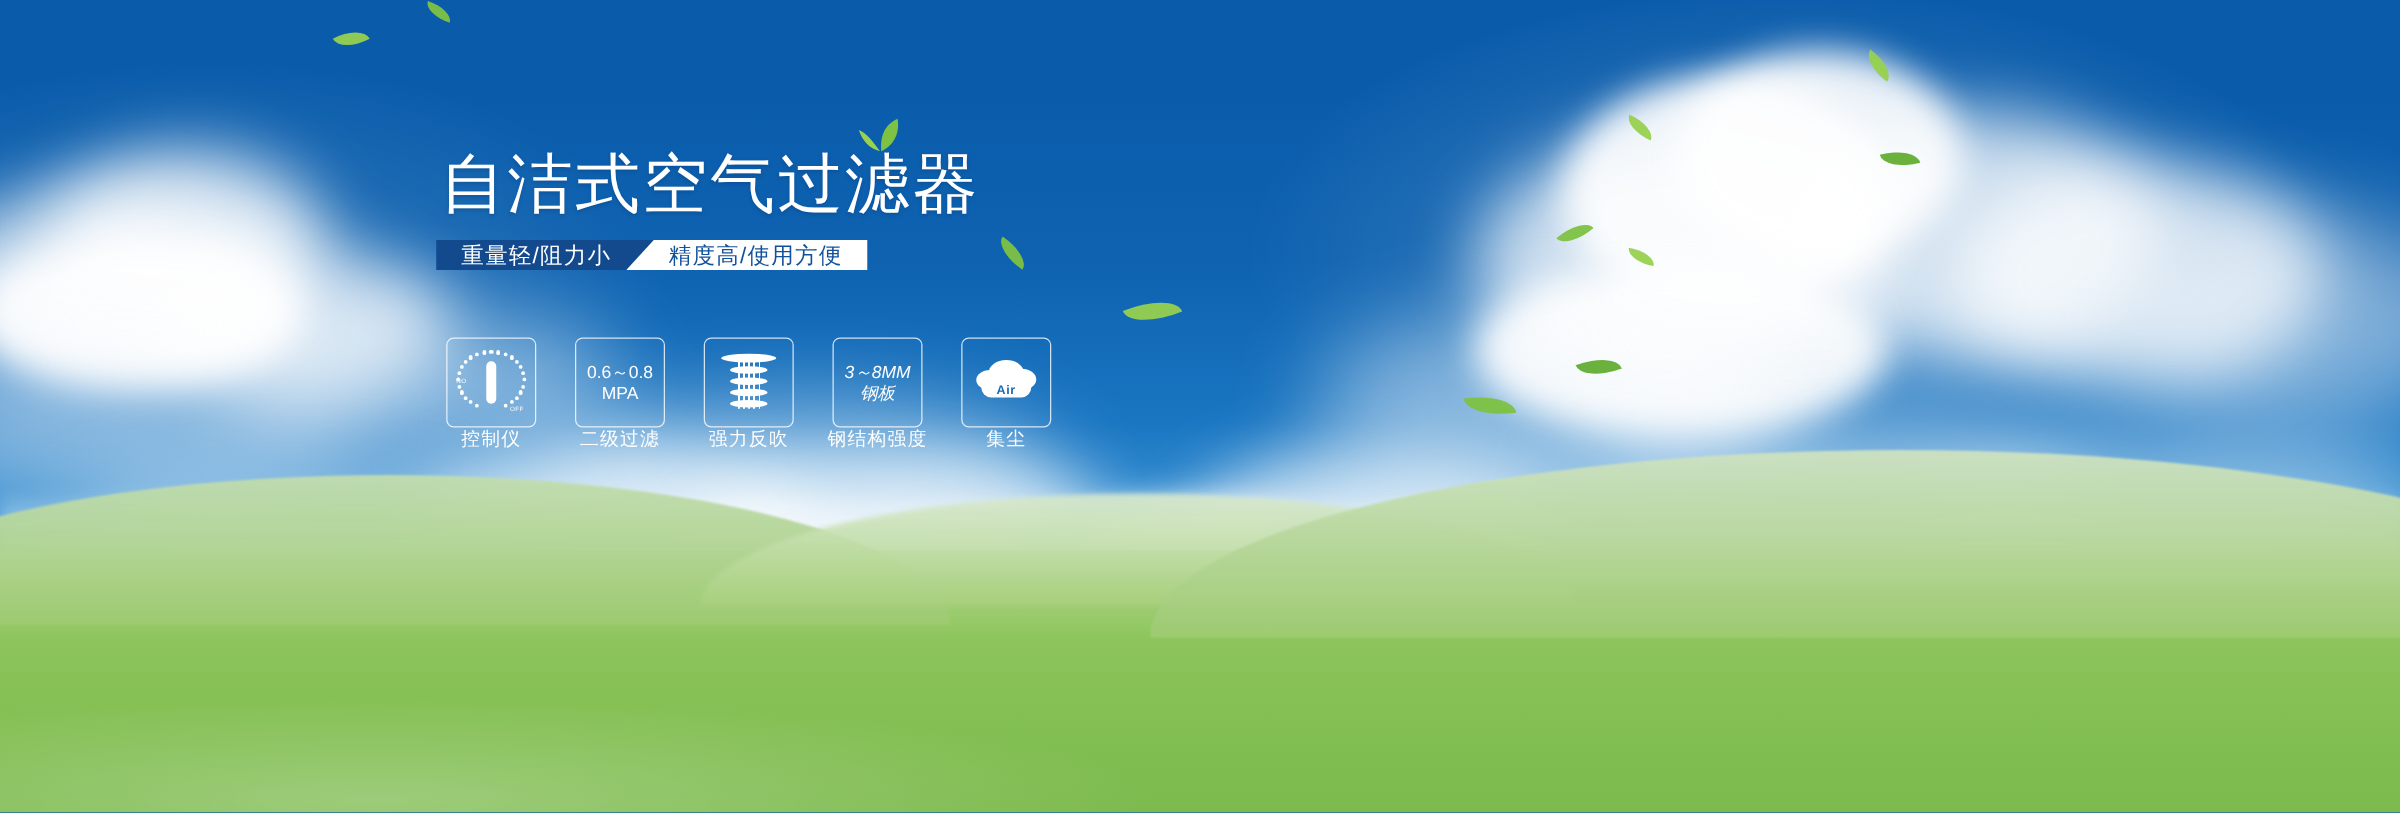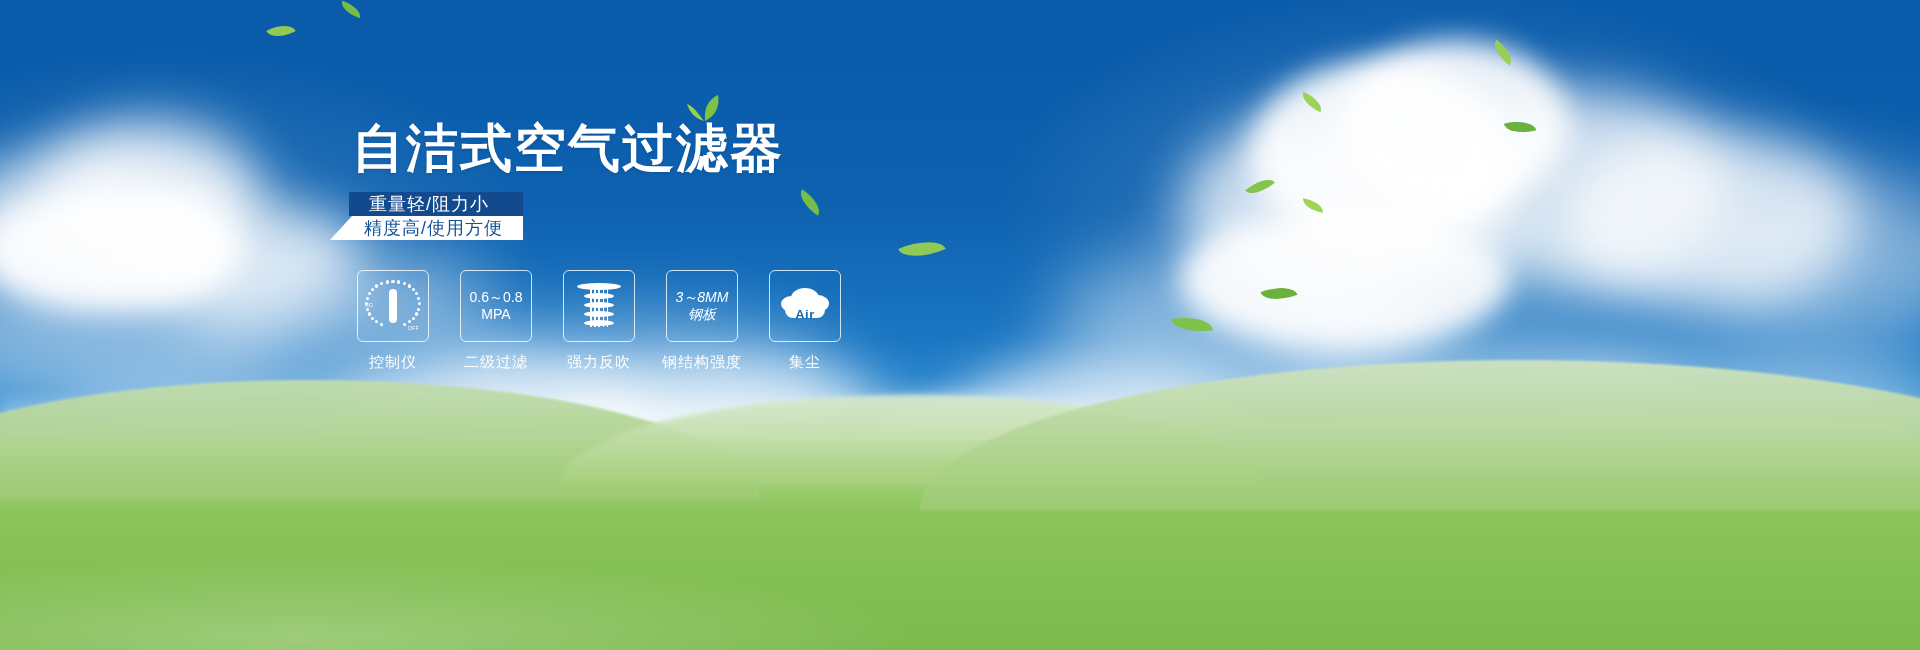--- a/index.html
+++ b/index.html
@@ -49,45 +49,45 @@
   .leaf{position:absolute;background:#7dc242;border-radius:0 100% 0 100%;opacity:.95;}
   .leaf.lt{background:#97d14f;}
   .leaf.dk{background:#63ad34;}
 
   
   .content{position:absolute;left:0;top:0;width:1920px;height:650px;}
 
   .title{
     position:absolute;left:352px;top:118px;
     color:#ffffff;font-size:52px;line-height:60px;letter-spacing:2px;
-    font-weight:700;white-space:nowrap;
+    font-weight:400;white-space:nowrap;
     text-shadow:0 1px 3px rgba(0,40,90,.25);
   }
   .title-leaf{
     position:absolute;left:685px;top:94px;width:40px;height:28px;
   }
 
-  .tagrow{position:absolute;left:349px;top:192px;display:flex;align-items:flex-end;height:52px;flex-direction:column;}
+  .tagrow{position:absolute;left:349px;top:192px;display:flex;align-items:flex-start;height:52px;}
   .tag{
     display:flex;align-items:center;justify-content:center;
     font-size:18px;letter-spacing:1px;padding:0 20px;white-space:nowrap;
   }
   .tag-a{background:#134a8e;color:#ffffff;padding-right:34px;}
   .tag-b{background:#ffffff;color:#12529b;margin-left:-22px;
          clip-path:polygon(22px 0,100% 0,100% 100%,0 100%);padding-left:34px;}
 
   .features{position:absolute;left:358px;top:270px;display:flex;gap:33px;}
   .feat{width:70px;display:flex;flex-direction:column;align-items:center;}
   .feat-box{
     width:70px;height:70px;border:1px solid rgba(255,255,255,.8);border-radius:6px;
     display:flex;flex-direction:column;align-items:center;justify-content:center;
     color:#ffffff;
   }
   .feat-box .txt{font-size:14px;line-height:17px;text-align:center;letter-spacing:0;}
-  .feat-label{margin-top:11px;color:#ffffff;font-size:15px;white-space:nowrap;letter-spacing:1px;}
+  .feat-label{color:#ffffff;font-size:15px;white-space:nowrap;letter-spacing:1px;}
 
   
   .gauge{position:relative;width:56px;height:52px;}
   .gauge .needle{
     position:absolute;left:50%;top:9px;transform:translateX(-50%);
     width:8px;height:34px;background:#fff;border-radius:4px;
   }
   .gauge .dot{position:absolute;width:3.2px;height:3.2px;background:#fff;border-radius:50%;}
   .gauge .no,.gauge .off{position:absolute;font-size:5px;color:#fff;letter-spacing:.3px;}
   .gauge .no{left:0px;top:22px;}
@@ -98,21 +98,21 @@
   .coil .ring{position:absolute;left:0;width:44px;height:7px;border-radius:50%;
     background:#fff;}
   .coil .ring.sm{left:7px;width:30px;height:6px;}
   .coil .bars{position:absolute;left:13px;top:4px;width:18px;height:42px;
     background:repeating-linear-gradient(90deg,#fff 0 1.6px,transparent 1.6px 4.2px);}
 
   
   .airico{position:relative;width:52px;height:40px;color:#fff;}
   .airico .puff{position:absolute;background:#fff;border-radius:50%;}
   .airico .word{position:absolute;left:0;right:0;top:21px;text-align:center;
-    font-size:13px;color:#1a6bb5;font-weight:bold;letter-spacing:.5px;}
+    font-size:10px;color:#1a6bb5;font-weight:bold;letter-spacing:.5px;}
 </style>
 </head>
 <body>
 
 <div class="stage">
 
   <div>
 
     <div class="cloud soft" style="left:-60px;top:150px;width:300px;height:150px;"></div>
     <div class="cloud soft" style="left:40px;top:120px;width:220px;height:140px;"></div>

